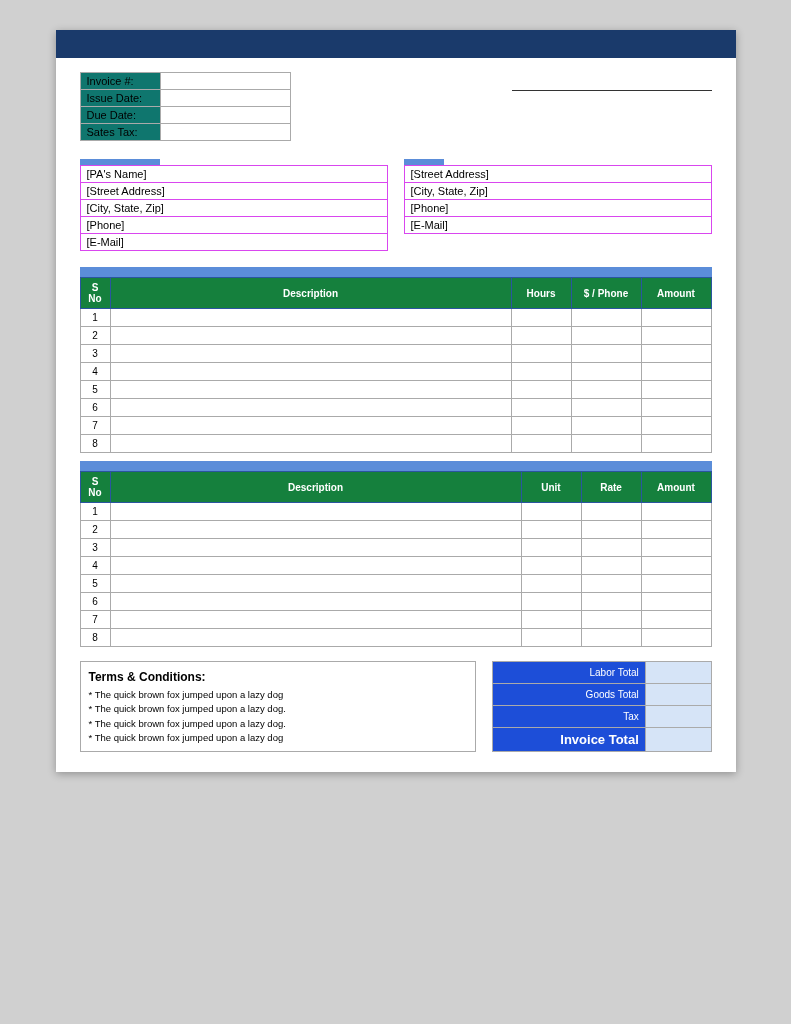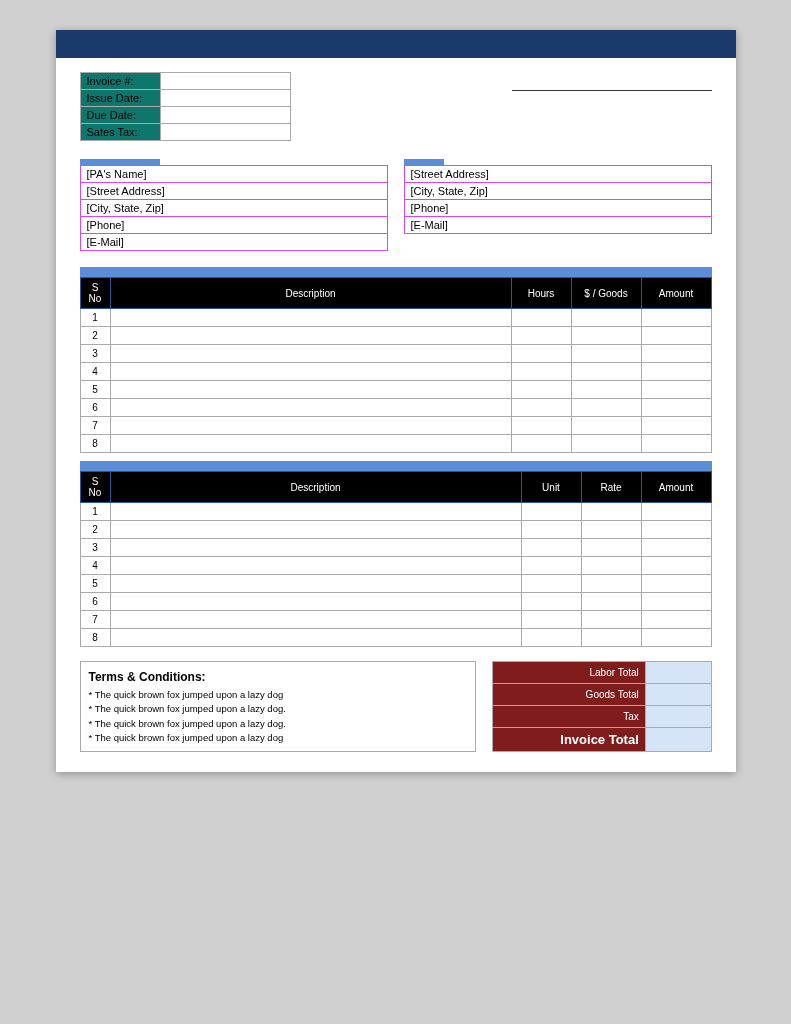--- a/index.html
+++ b/index.html
@@ -118,23 +118,23 @@
     
     .data-table-wrap {
       padding: 0 24px;
       margin-bottom: 8px;
     }
     .data-table {
       width: 100%;
       border-collapse: collapse;
     }
     .data-table th {
-      background: #000000;
+      background: #15803d;
       color: #fff;
-      font-weight: normal;
+      font-weight: bold;
       padding: 4px 4px;
       text-align: center;
       font-size: 10px;
       border: 1px solid #2a559f;
     }
     .data-table td {
       border: 1px solid #aaa;
       padding: 3px 4px;
       height: 18px;
       font-size: 10px;
@@ -179,21 +179,21 @@
     .totals-table {
       width: 100%;
       border-collapse: collapse;
     }
     .totals-table tr td {
       border: 1px solid #aaa;
       padding: 4px 6px;
       height: 22px;
     }
     .totals-table tr td.total-label {
-      background: #7f1d1d;
+      background: #1d4ed8;
       color: #fff;
       text-align: right;
       font-weight: normal;
       width: 70%;
       font-size: 10px;
     }
     .totals-table tr td.total-label.invoice {
       font-weight: bold;
       font-size: 13px;
     }
@@ -286,21 +286,21 @@
   </div>
 
   <div class="section-header"></div>
   <div class="data-table-wrap">
     <table class="data-table">
       <thead>
         <tr>
           <th>S No</th>
           <th>Description</th>
           <th>Hours</th>
-          <th>$ / Goods</th>
+          <th>$ / Phone</th>
           <th>Amount</th>
         </tr>
       </thead>
       <tbody id="labor-rows">
           <tr>
             <td class="sno">1</td>
             <td class="desc"></td>
             <td class="hours"></td>
             <td class="perhour"></td>
             <td class="amount-col"></td>

